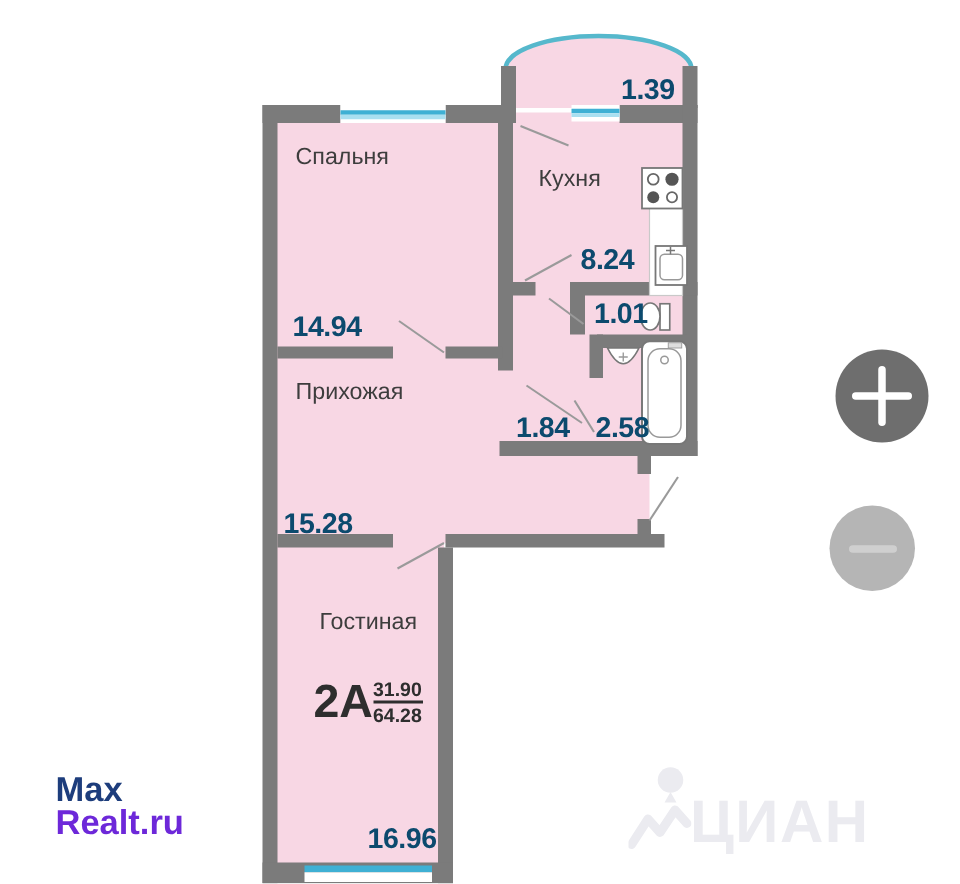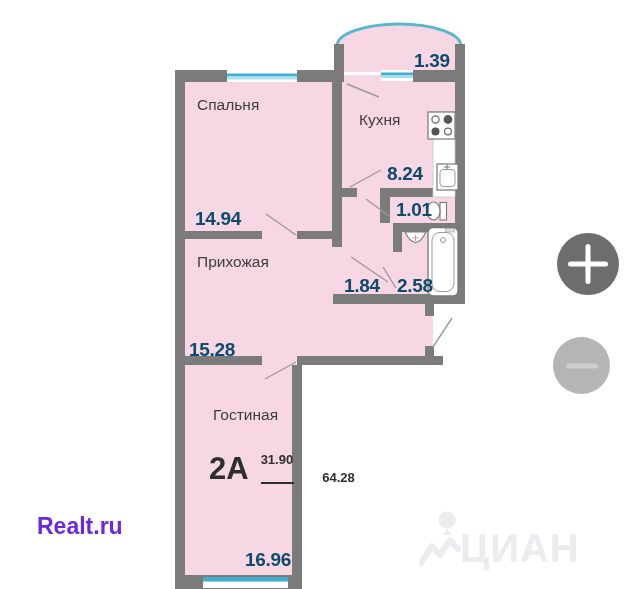--- a/index.html
+++ b/index.html
@@ -2,25 +2,25 @@
 <html><head>
 <meta charset="utf-8">
 <style>
   html,body{margin:0;padding:0;background:#ffffff;}
   .stage{position:relative;width:640px;height:589px;background:#ffffff;overflow:hidden;
          font-family:"Liberation Sans", sans-serif;}
   .plan-svg{position:absolute;left:0;top:0;}
   .txt{position:absolute;white-space:nowrap;}
   .room-name{font-size:15.5px;color:#3d3d3d;}
   .area{font-size:19px;font-weight:700;color:#0c4a6e;letter-spacing:-0.3px;}
-  .apt{position:absolute;left:209px;top:453px;display:flex;align-items:flex-end;gap:12px;color:#2e2e2e;}
+  .apt{position:absolute;left:209px;top:453px;display:flex;align-items:flex-start;gap:0;color:#2e2e2e;}
   .apt-type{font-size:31px;font-weight:700;line-height:30px;}
-  .frac{display:flex;flex-direction:row;font-size:13px;font-weight:700;}
+  .frac{display:flex;flex-direction:column;font-size:13px;font-weight:700;}
   .frac-top{border-bottom:2px solid #2e2e2e;line-height:13px;padding:0 1px 1px 0;}
-  .frac-bot{line-height:13px;padding-top:18px;margin-left:28px;}
+  .frac-bot{line-height:13px;padding-top:1px;}
   .logo{position:absolute;left:37px;top:515px;font-size:23px;font-weight:700;line-height:22px;}
   .logo-max{color:#1d3d7c;}
   .logo-realt{color:#6d28d9;}
   .cian{position:absolute;left:419px;top:507px;color:#ebebf0;}
   .cian-text{position:absolute;left:41px;top:23px;font-size:40px;font-weight:700;
              letter-spacing:1px;line-height:36px;color:#ebebf0;}
   .zoom-btn{position:absolute;border-radius:50%;cursor:pointer;}
   .zoom-in{left:557px;top:233px;width:62px;height:62px;background:#6e6e6e;}
   .zoom-out{left:553px;top:337px;width:57px;height:57px;background:#b5b5b5;}
   .bar{position:absolute;left:50%;top:50%;transform:translate(-50%,-50%);border-radius:3px;display:block;}
@@ -145,20 +145,21 @@
 
   <div class="apt">
     <span class="apt-type">2А</span>
     <span class="frac">
       <span class="frac-top">31.90</span>
       <span class="frac-bot">64.28</span>
     </span>
   </div>
 
   <div class="logo">
+    <div class="logo-max">Max</div>
     <div class="logo-realt">Realt.ru</div>
   </div>
 
   <div class="cian">
     <svg width="42" height="60" viewBox="0 0 42 60">
       <circle cx="28" cy="13" r="8.5" fill="#ebebf0"></circle>
       <path d="M28,21 L24,28 L32,28 Z" fill="#ebebf0"></path>
       <path d="M2,56 L13,39 L21,48 L31,33 L39,42" fill="none" stroke="#ebebf0" stroke-width="6" stroke-linecap="round" stroke-linejoin="round"></path>
     </svg>
     <div class="cian-text">ЦИАН</div>

